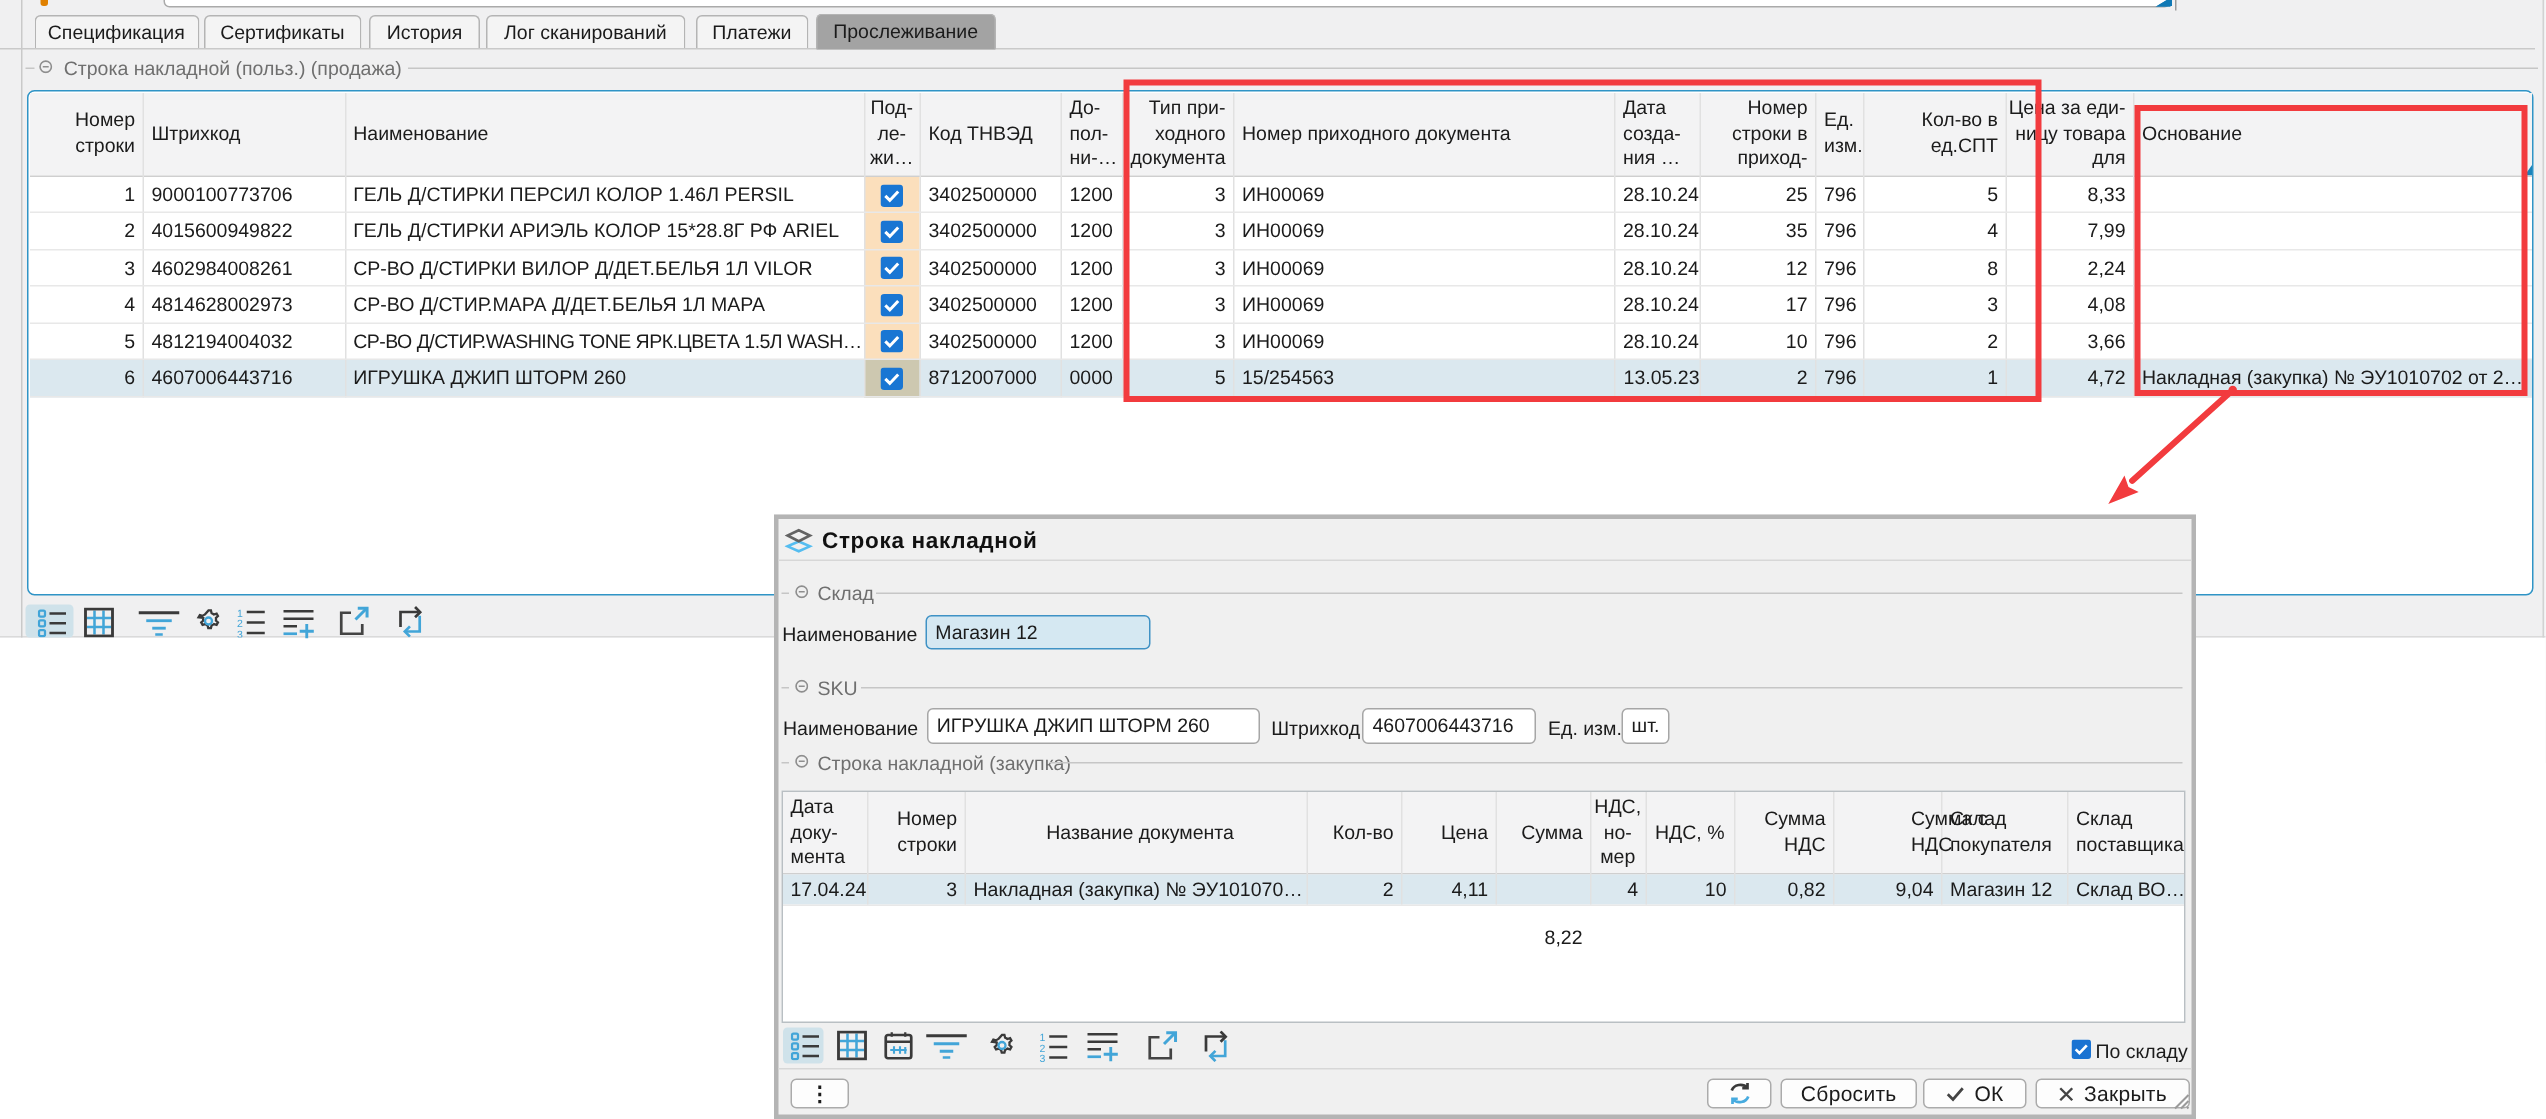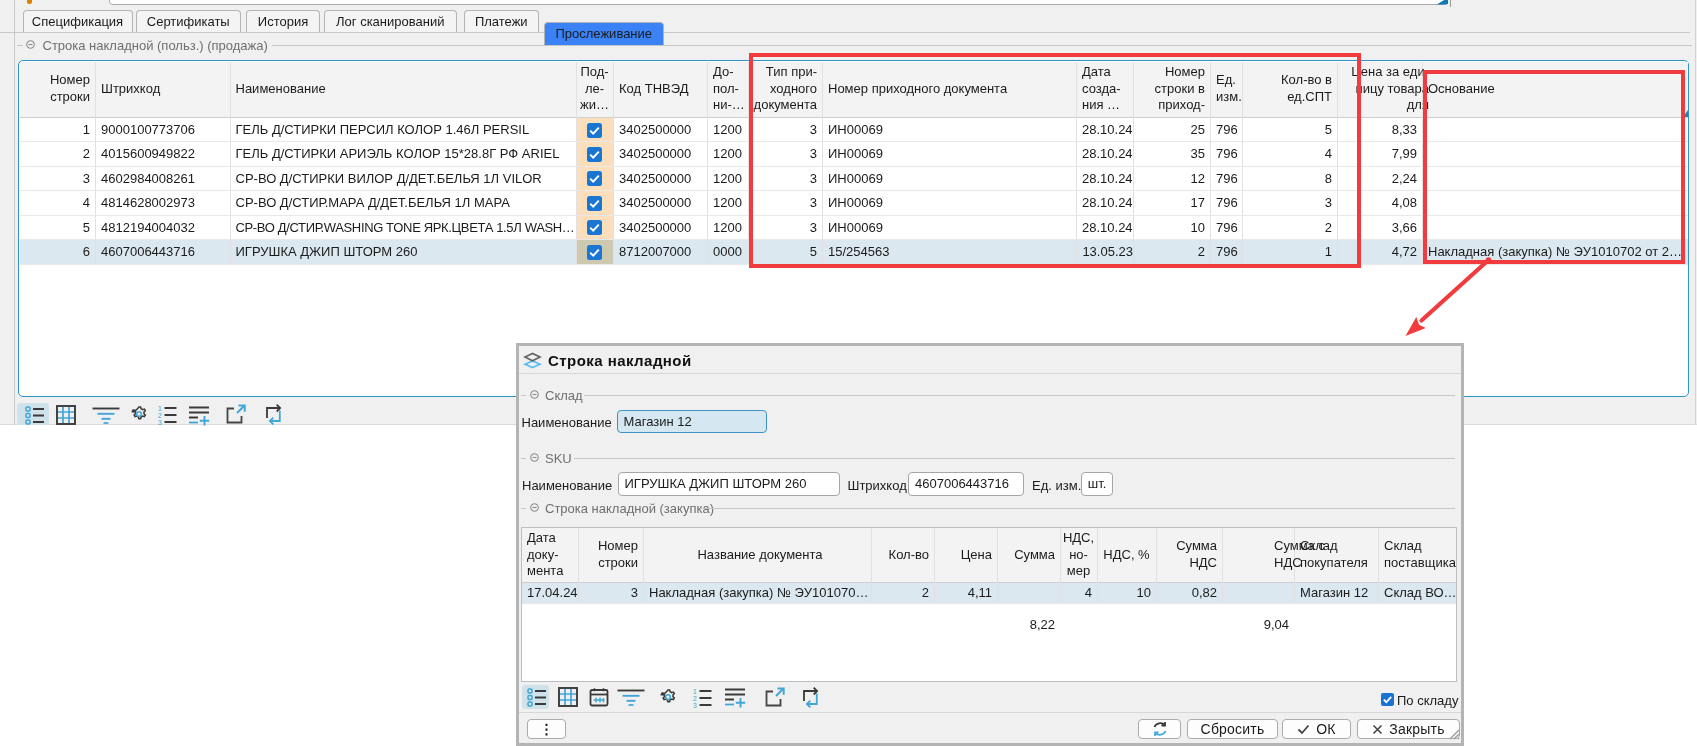--- a/index.html
+++ b/index.html
@@ -32,21 +32,21 @@
     </svg>
 <div class="abs" style="left:27px;top:0;width:5px;height:3.5px;background:#e08000;border-radius:0 0 2px 2px"></div>
 <div class="abs" style="left:1450px;top:0;width:1px;height:6.5px;background:#9c9c9c"></div>
 
 <div class="abs" style="left:0;top:31.5px;width:1690px;height:1px;background:#c9c9c9"></div>
 <div class="tab" style="left:22.5px;width:110px">Спецификация</div>
 <div class="tab" style="left:135.5px;width:105.5px">Сертификаты</div>
 <div class="tab" style="left:246px;width:74px">История</div>
 <div class="tab" style="left:323.5px;width:133.5px">Лог сканирований</div>
 <div class="tab" style="left:463.5px;width:75.5px">Платежи</div>
-<div class="tab" style="left:543.5px;top:22px;width:120.5px;height:24px;background:#3b82f6;line-height:22px">Прослеживание</div>
+<div class="tab" style="left:543.5px;top:9px;width:120.5px;height:24px;background:#a3a3a3;line-height:22px">Прослеживание</div>
 
 <svg class="ic" style="left:26px;top:40px" width="9" height="9" viewBox="0 0 10 10">
 <circle cx="5" cy="5" r="4.2" fill="none" stroke="#8e8e8e" stroke-width="1.2"></circle>
 <path d="M2.8 5h4.4" stroke="#8e8e8e" stroke-width="1.2"></path>
     </svg>
 <div class="gbl" style="left:42.5px;top:38px">Строка накладной (польз.) (продажа)</div>
 <div class="hl" style="left:17px;top:44.5px;width:6px;background:#c6c6c6"></div>
 <div class="hl" style="left:272px;top:44.5px;width:1420px;background:#c6c6c6"></div>
 
 <div class="abs" style="left:18px;top:60px;width:1671px;height:337px;background:#fff;border:1.5px solid #2f94c6;border-radius:5px"></div>
@@ -105,21 +105,21 @@
     </div>
 <div class="ch" style="left:1133px;top:61px;width:77.0px;height:56px;text-align:right;padding-right:5px;">
       <span>Номер<br>строки в<br>приход-</span>
     </div>
 <div class="ch" style="left:1210px;top:61px;width:32.0px;height:56px;text-align:left;padding-left:6px;">
       <span>Ед.<br>изм.</span>
     </div>
 <div class="ch" style="left:1242px;top:61px;width:95.0px;height:56px;text-align:right;padding-right:5px;">
       <span>Кол-во в<br>ед.СПТ</span>
     </div>
-<div class="ch" style="left:1337px;top:61px;width:85.0px;height:56px;text-align:right;padding-right:5px;margin-left:12px;">
+<div class="ch" style="left:1337px;top:61px;width:85.0px;height:56px;text-align:right;padding-right:5px;">
       <span>Цена за еди-<br>ницу товара<br>для</span>
     </div>
 <div class="ch" style="left:1422px;top:61px;width:267.0px;height:56px;text-align:left;padding-left:6px;">
       <span>Основание</span>
     </div>
 <div class="ct " style="left:18px;top:118.0px;width:77.0px;height:23.95px;line-height:23.95px;text-align:right;padding-right:5px;">1</div>
 <div class="ct " style="left:95px;top:118.0px;width:134.5px;height:23.95px;line-height:23.95px;text-align:left;padding-left:6px;">9000100773706</div>
 <div class="ct " style="left:229.5px;top:118.0px;width:346.5px;height:23.95px;line-height:23.95px;text-align:left;padding-left:6px;">ГЕЛЬ Д/СТИРКИ ПЕРСИЛ КОЛОР 1.46Л PERSIL</div>
 <div class="cb" style="left:587.0px;top:122.5px"><svg width="15" height="15" viewBox="0 0 15 15">
         <rect x="0" y="0" width="15" height="15" rx="2.5" fill="#1976d3"></rect>
@@ -367,21 +367,21 @@
     </div>
 <div class="ct " style="left:521px;top:583px;width:57.0px;height:20.00px;line-height:20.00px;text-align:left;padding-left:6px;">17.04.24</div>
 <div class="ct " style="left:578px;top:583px;width:65.0px;height:20.00px;line-height:20.00px;text-align:right;padding-right:5px;">3</div>
 <div class="ct " style="left:643px;top:583px;width:228.0px;height:20.00px;line-height:20.00px;text-align:left;padding-left:6px;">Накладная (закупка) № ЭУ101070…</div>
 <div class="ct " style="left:871px;top:583px;width:63.0px;height:20.00px;line-height:20.00px;text-align:right;padding-right:5px;">2</div>
 <div class="ct " style="left:934px;top:583px;width:63.0px;height:20.00px;line-height:20.00px;text-align:right;padding-right:5px;">4,11</div>
 <div class="ct " style="left:997px;top:583px;width:63.0px;height:18px;line-height:20.00px;text-align:right;padding-right:5px;margin-top:32px;">8,22</div>
 <div class="ct " style="left:1060px;top:583px;width:37.0px;height:20.00px;line-height:20.00px;text-align:right;padding-right:5px;">4</div>
 <div class="ct " style="left:1097px;top:583px;width:59.0px;height:20.00px;line-height:20.00px;text-align:right;padding-right:5px;">10</div>
 <div class="ct " style="left:1156px;top:583px;width:66.0px;height:20.00px;line-height:20.00px;text-align:right;padding-right:5px;">0,82</div>
-<div class="ct " style="left:1222px;top:583px;width:72.0px;height:20.00px;line-height:20.00px;text-align:right;padding-right:5px;margin-top:32px;">9,04</div>
+<div class="ct " style="left:1222px;top:583px;width:72.0px;height:20.00px;line-height:20.00px;text-align:right;padding-right:5px;">9,04</div>
 <div class="ct " style="left:1294px;top:583px;width:84.0px;height:20.00px;line-height:20.00px;text-align:left;padding-left:6px;">Магазин 12</div>
 <div class="ct " style="left:1378px;top:583px;width:79.0px;height:20.00px;line-height:20.00px;text-align:left;padding-left:6px;">Склад ВО…</div>
 
 <div class="abs" style="left:522px;top:685px;width:27px;height:24px;background:#cfe2ea;border-radius:3px"></div>
 <svg class="ic" style="left:526.5px;top:687px" width="20" height="20" viewBox="0 0 20 20">
 <rect x="1" y="2" width="4" height="4" rx="1" fill="none" stroke="#42a5d8" stroke-width="1.5"></rect>
 <rect x="1" y="8.5" width="4" height="4" rx="1" fill="none" stroke="#42a5d8" stroke-width="1.5"></rect>
 <rect x="1" y="15" width="4" height="4" rx="1" fill="none" stroke="#42a5d8" stroke-width="1.5"></rect>
 <path d="M8 4h11M8 10.5h11M8 17h11" stroke="#3a3a3a" stroke-width="1.8"></path>
     </svg>

